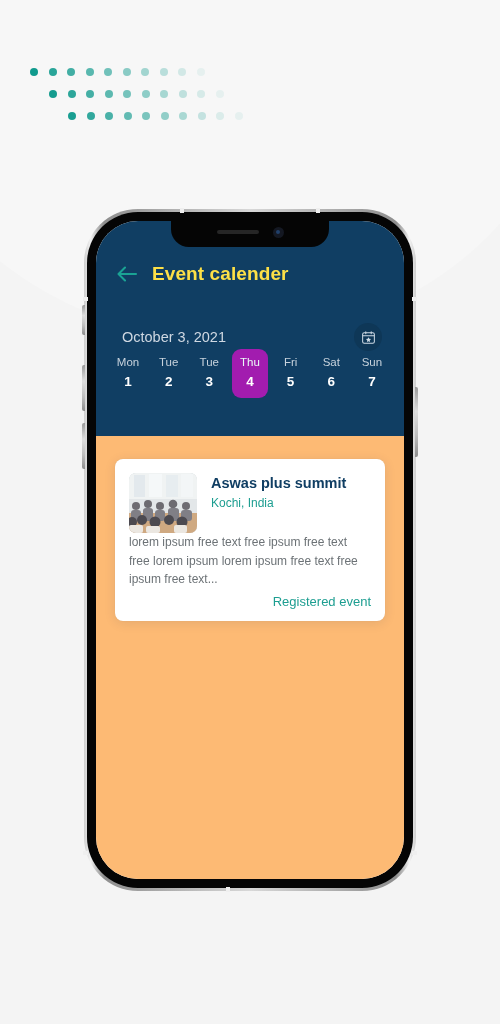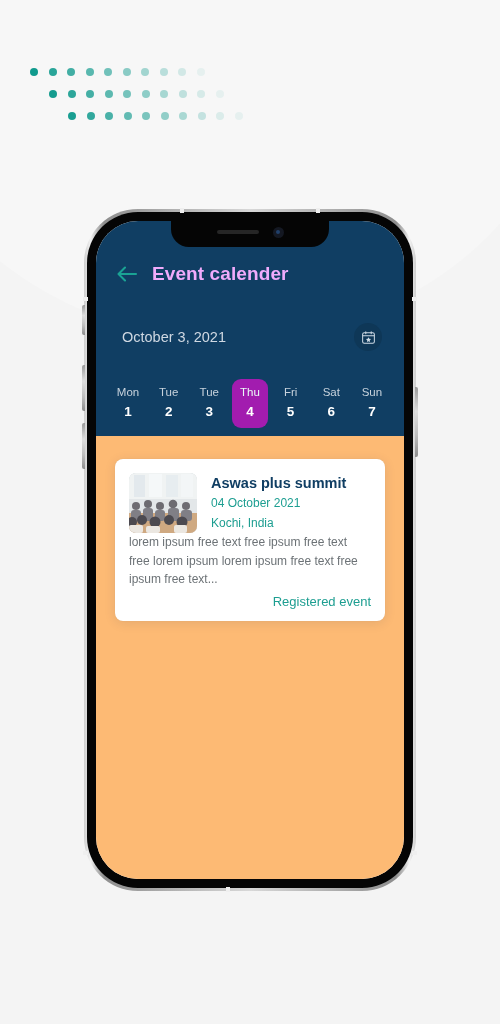--- a/index.html
+++ b/index.html
@@ -163,21 +163,21 @@
     display: flex;
     align-items: center;
     gap: 14px;
   }
   #back-arrow-icon {
     width: 22px;
     height: 18px;
     flex: none;
   }
   #screen-title {
-    color: #f0abfc;
+    color: #fde047;
     font-size: 19px;
     font-weight: 600;
     letter-spacing: .1px;
     white-space: nowrap;
   }
 
   #date-row {
     position: absolute;
     left: 26px;
     right: 22px;
@@ -199,21 +199,21 @@
     display: flex;
     align-items: center;
     justify-content: center;
   }
   #calendar-icon-button svg { display: block; }
 
   #week-strip {
     position: absolute;
     left: 14px;
     right: 14px;
-    top: 158px;
+    top: 128px;
     display: flex;
     justify-content: space-between;
   }
   .day-cell {
     width: 36px;
     padding: 5px 0 7px;
     border-radius: 9px;
     text-align: center;
     color: #ffffff;
   }
@@ -463,21 +463,20 @@
       <g fill="#e8e3dd">
         <rect x="0" y="52" width="14" height="8" rx="2"></rect>
         <rect x="17" y="53" width="14" height="7" rx="2"></rect>
         <rect x="45" y="52" width="13" height="8" rx="2"></rect>
       </g>
       <rect width="68" height="60" fill="#ffffff" opacity="0.14"></rect>
     </svg>
             </div>
             <div class="event-meta">
               <div class="event-title">Aswas plus summit</div>
-              <div class="event-date">04 October 2021</div>
               <div class="event-location">Kochi, India</div>
             </div>
           </div>
           <div class="event-desc">lorem ipsum free text free ipsum free text free lorem ipsum  lorem ipsum free text free ipsum free text...</div>
           <div class="event-footer">
             <div class="registered-label">Registered event</div>
           </div>
         </div>
       </div>
 

